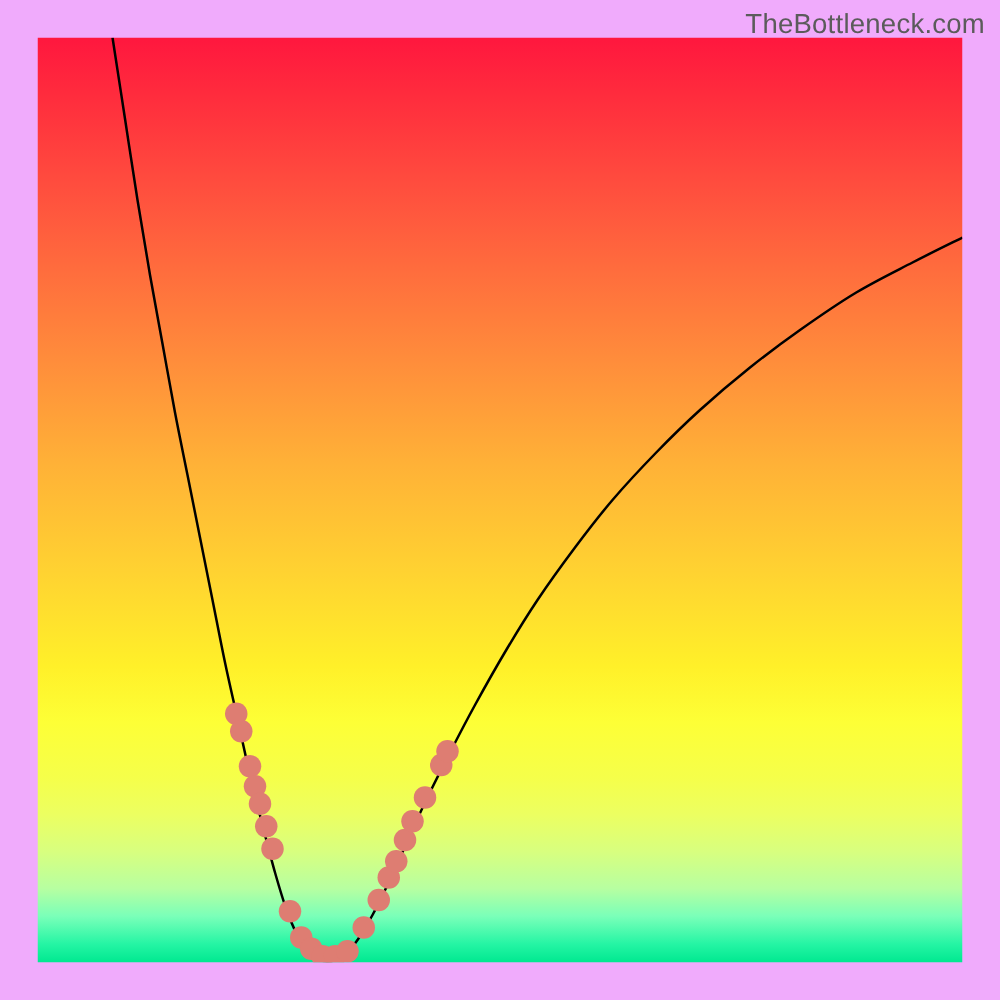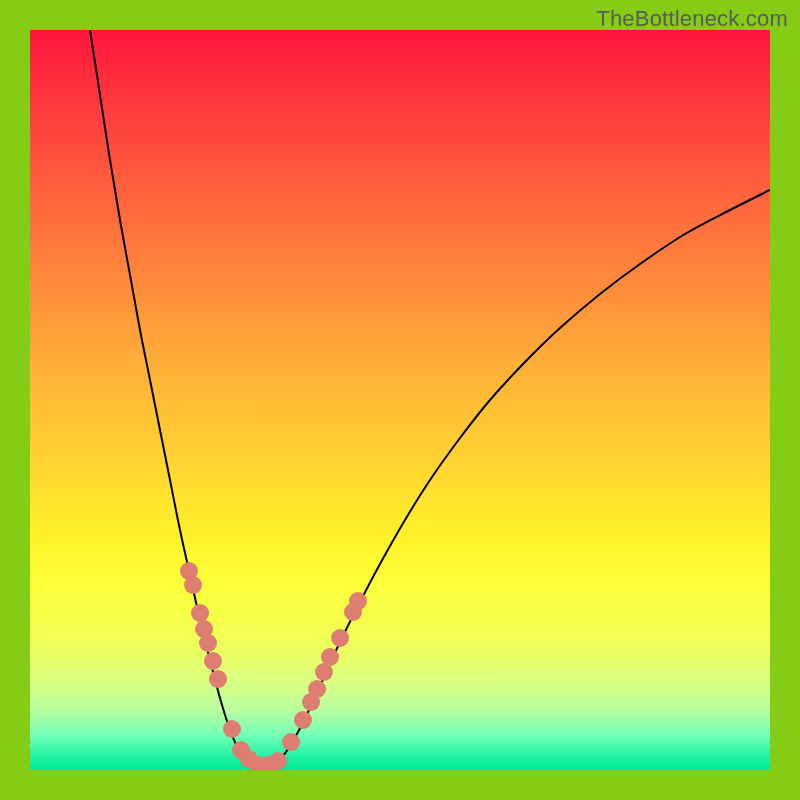--- a/index.html
+++ b/index.html
@@ -8,21 +8,21 @@
     width: 800px;
     height: 800px;
     background: #000;
     font-family: Arial, Helvetica, sans-serif;
     overflow: hidden;
   }
   .stage {
     position: relative;
     width: 800px;
     height: 800px;
-    background: #84cc16;
+    background: #f0abfc;
   }
   .watermark {
     position: absolute;
     top: 6px;
     right: 12px;
     color: #5b5b5b;
     font-size: 22px;
     font-weight: 500;
     letter-spacing: 0.2px;
     z-index: 50;

